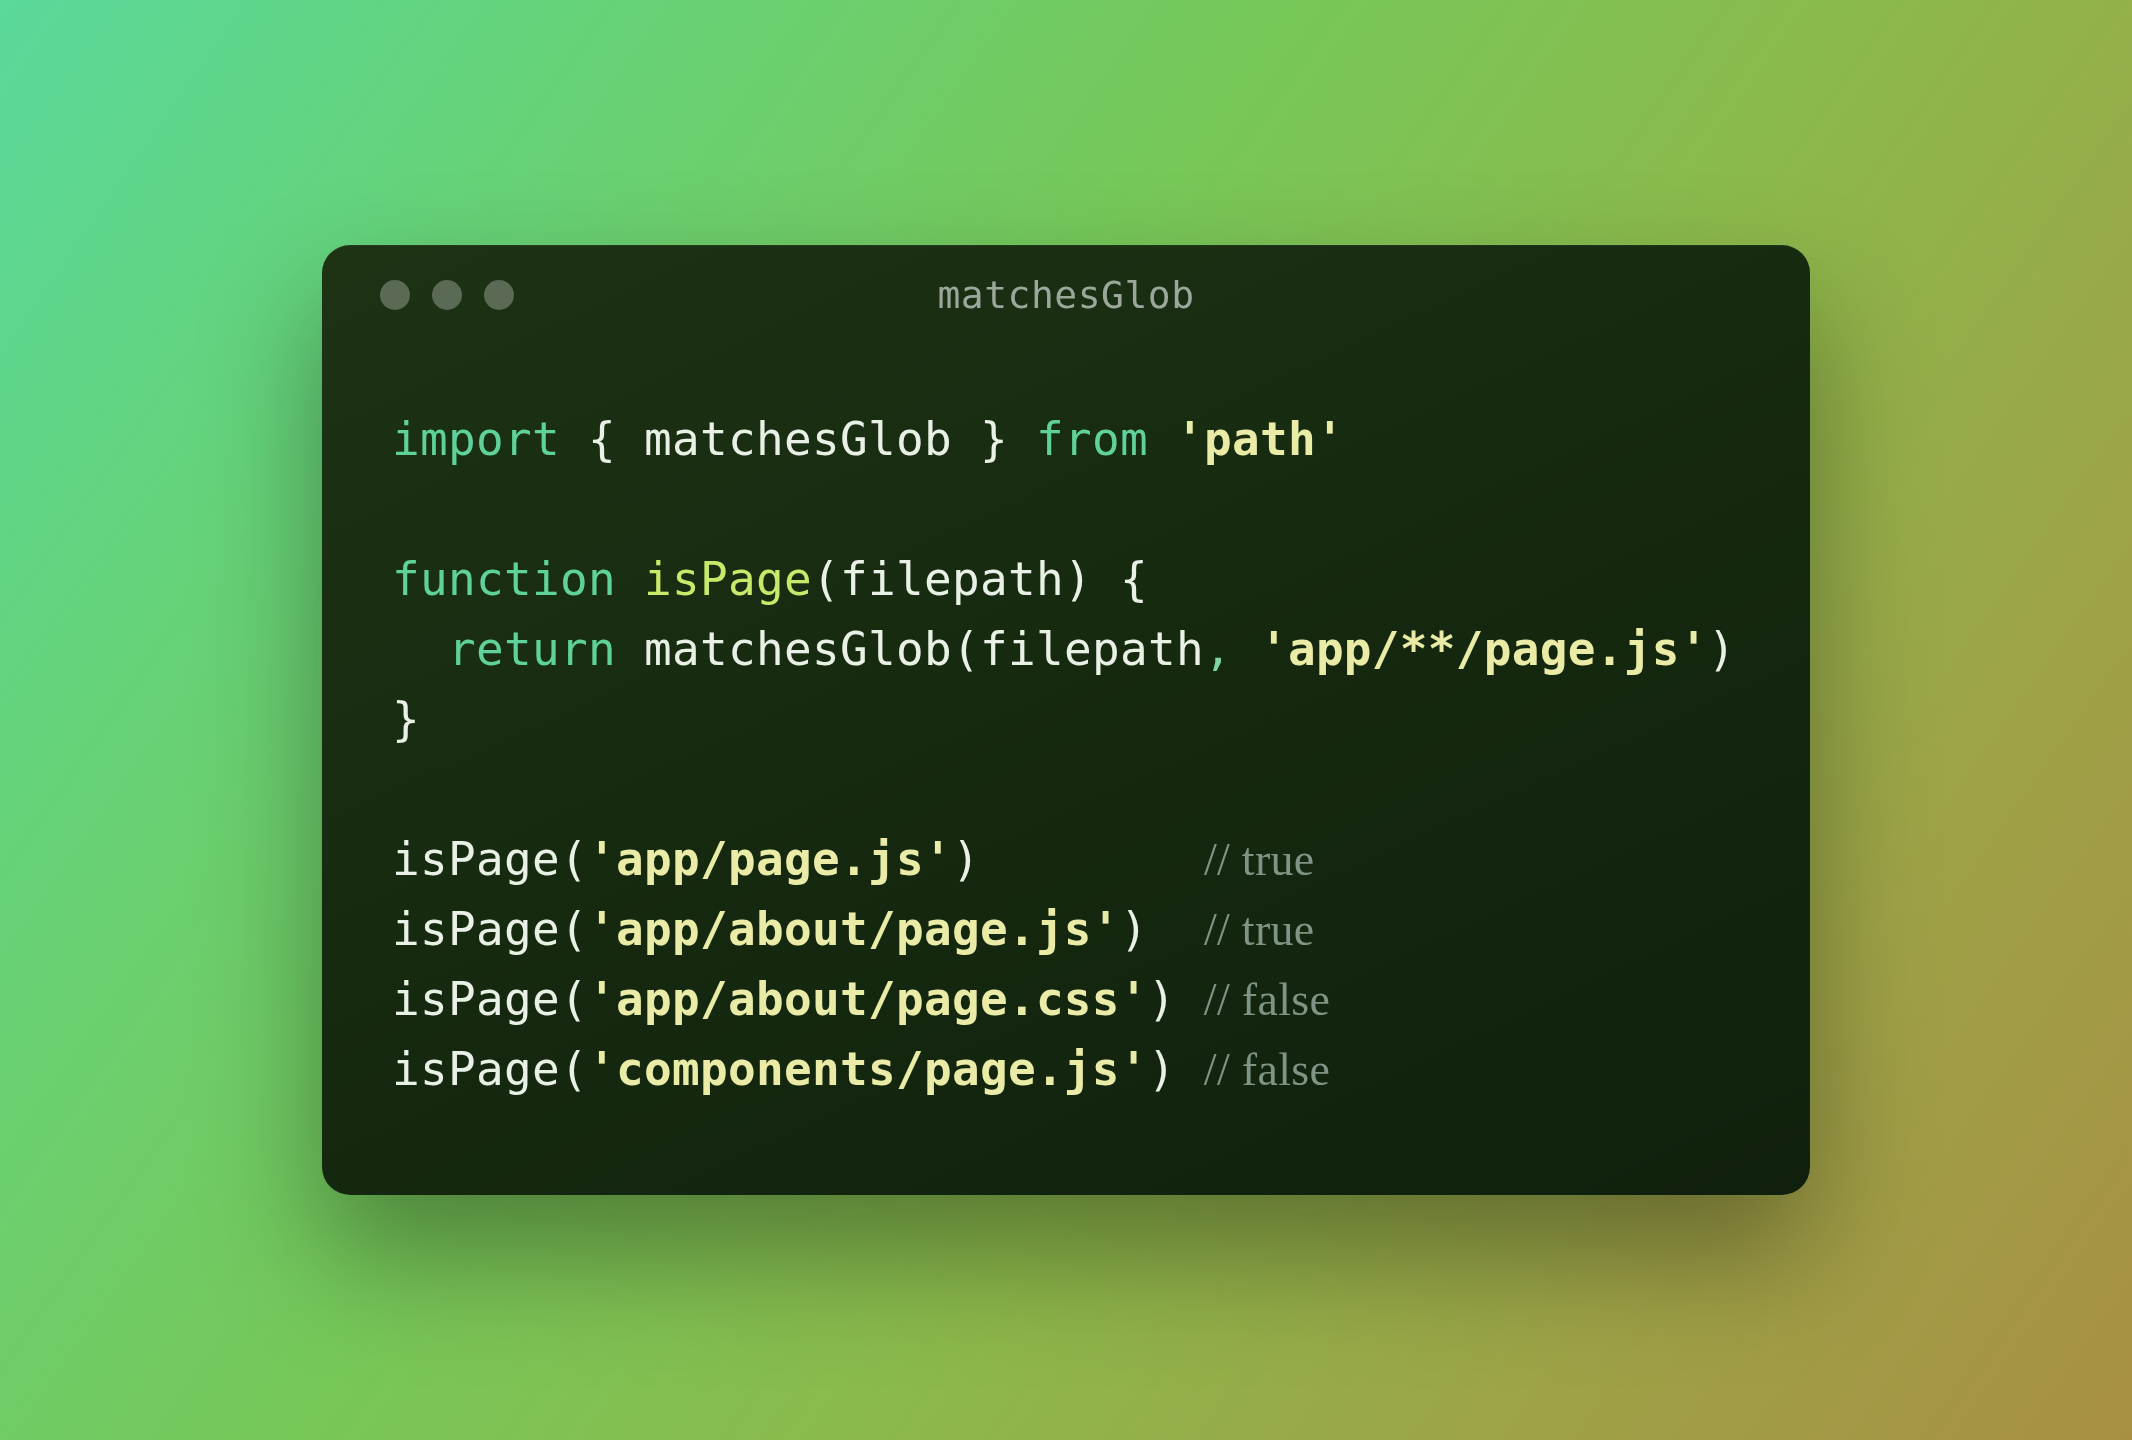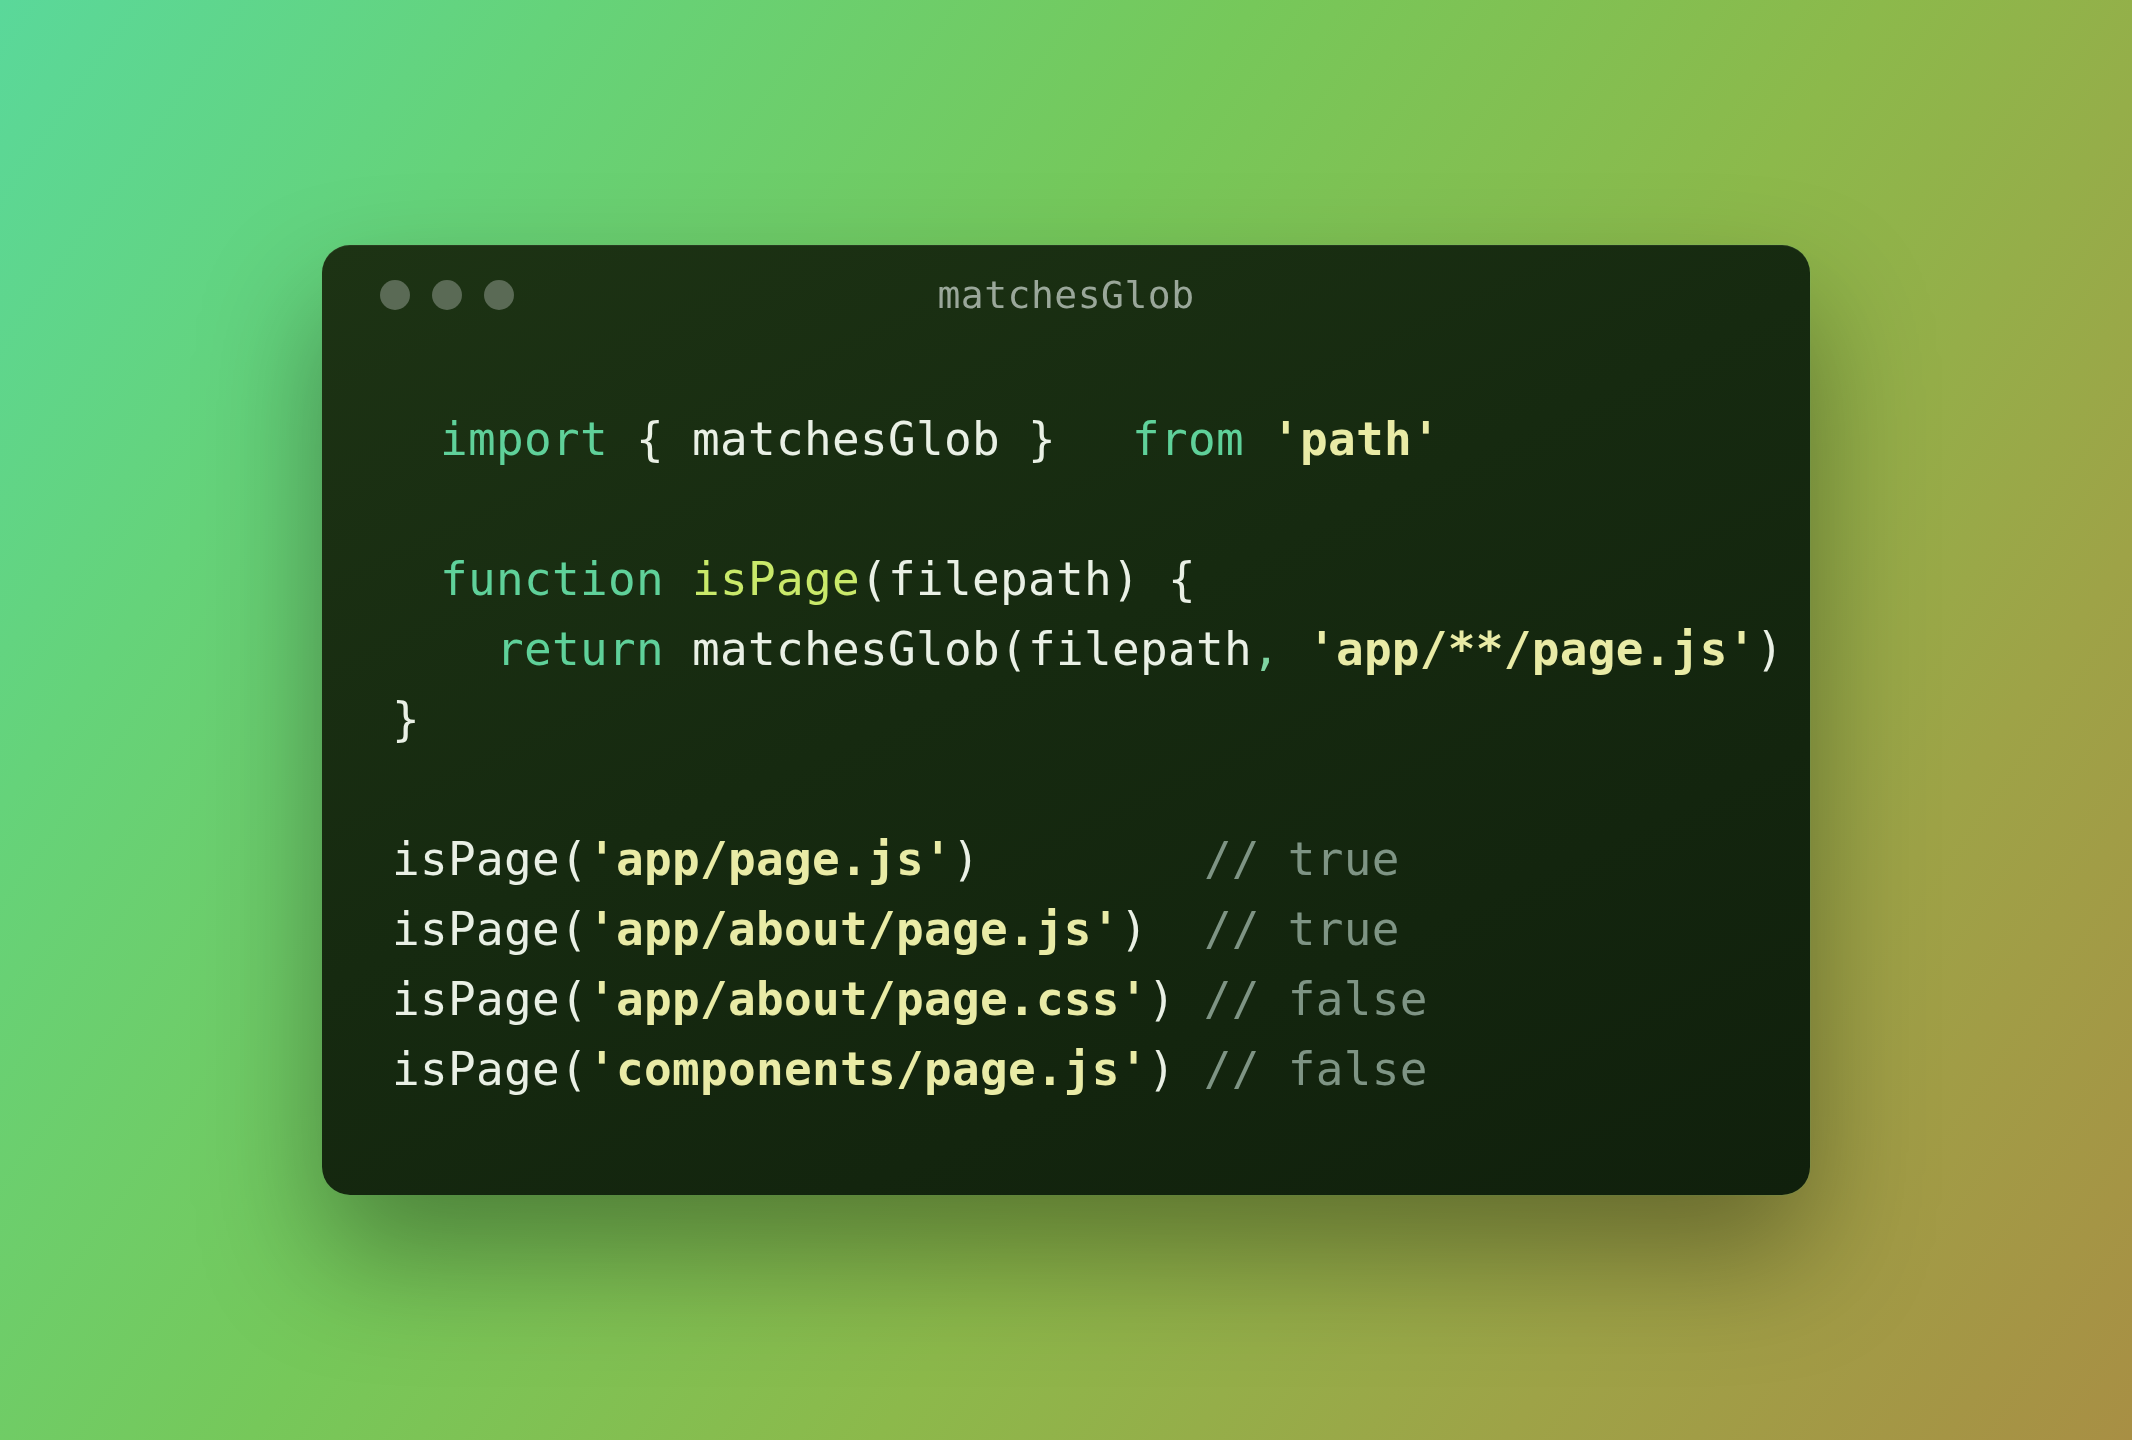--- a/index.html
+++ b/index.html
@@ -61,27 +61,27 @@
   }
   .code {
     padding: 60px 70px 90px 70px;
     font-size: 46px;
     line-height: 1.52;
     white-space: pre;
     color: #e9f0e5;
     font-weight: 400;
     letter-spacing: 0.3px;
   }
-  .tok-kw   { color: #5fd19a; margin-left: 48px; }
+  .tok-kw   { color: #5fd19a; }
   .tok-id   { color: #e9f0e5; }
   .tok-fn   { color: #c9e96a; }
   .tok-str  { color: #e9eba6; font-weight: bold; }
   .tok-punc { color: #e9f0e5; }
   .tok-call { color: #e9f0e5; }
-  .tok-cmt  { color: #7e9484; }
+  .tok-cmt  { color: #7e9484; font-family: Liberation Serif, serif; }
   .tok-sep  { color: #7fd4a1; }
 </style>
 </head>
 <body>
 
 <div class="window">
   <div class="titlebar">
     <div class="dots">
       <div class="dot"></div>
       <div class="dot"></div>

